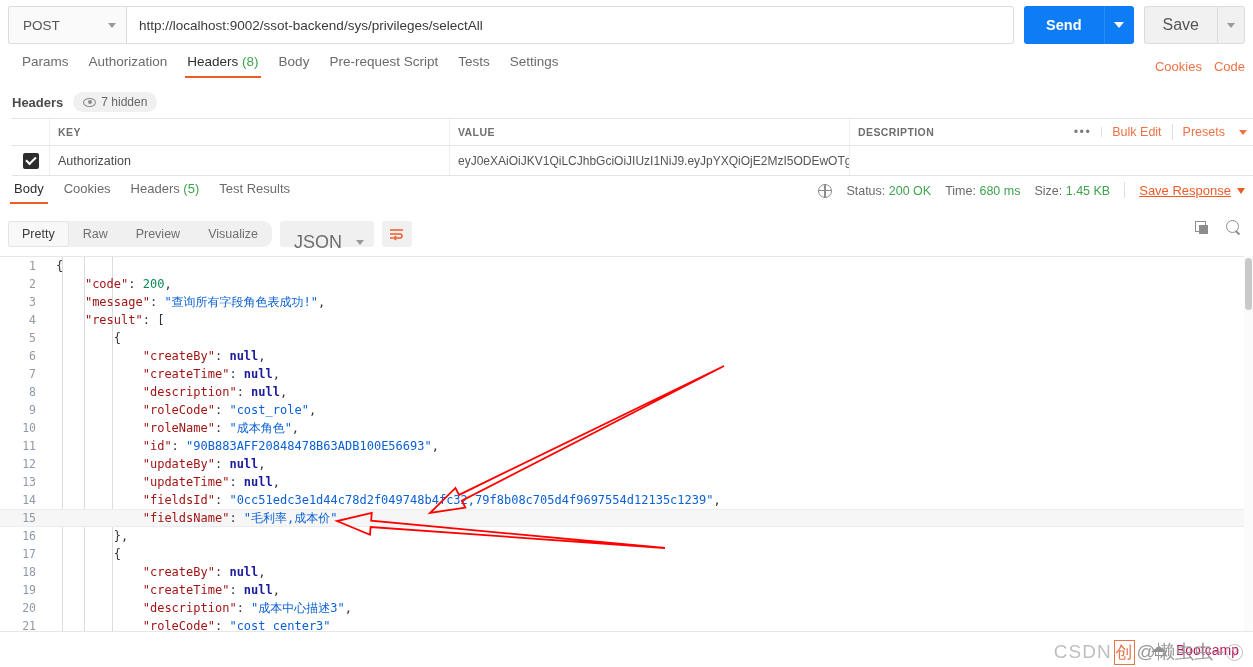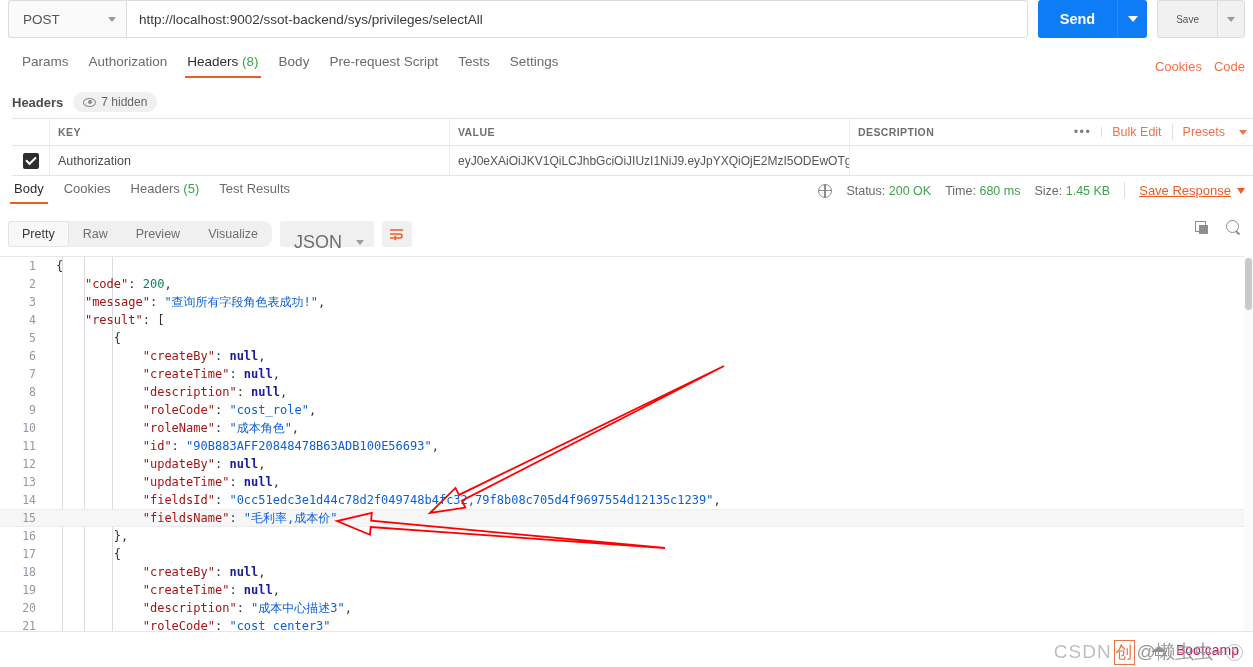--- a/index.html
+++ b/index.html
@@ -9,21 +9,21 @@
     overflow: hidden;
     background: #ffffff;
     font-family: "Liberation Sans", sans-serif;
     -webkit-font-smoothing: antialiased;
   }
   #app { position: relative; width: 1253px; height: 667px; background:#fff; }
 
   
   .urlrow {
     position: absolute; left:0; top:0; width:1253px; height:44px;
-    display:flex; align-items:flex-start; padding: 0 8px; gap:0;
+    display:flex; align-items:flex-end; padding: 0 8px; gap:0;
   }
   .method-box {
     width:118px; height:38px; border:1px solid #dcdcdc; border-right:none;
     border-radius:3px 0 0 3px; background:#fafafa;
     display:flex; align-items:center; justify-content:space-between;
     padding: 0 10px 0 14px; font-size:13.5px; color:#555;
   }
   .caret-sm {
     width:0;height:0;border-left:4px solid transparent;border-right:4px solid transparent;
     border-top:5px solid #9a9a9a;
@@ -43,21 +43,21 @@
     background:#0e7cf4; height:38px; width:30px; border-radius:0 3px 3px 0;
     display:flex; align-items:center; justify-content:center; cursor:pointer;
     border-left:1px solid #2b8bf5;
   }
   .send-caret i {
     width:0;height:0;border-left:5px solid transparent;border-right:5px solid transparent;
     border-top:6px solid #fff; display:block;
   }
   .save-btn {
     margin-left:10px; background:#f1f1f1; border:1px solid #dcdcdc; border-right:none;
-    color:#555; font-size:10px; height:38px; padding:0 18px;
+    color:#555; font-size:16px; height:38px; padding:0 18px;
     border-radius:3px 0 0 3px; display:flex;align-items:center; cursor:pointer;
   }
   .save-caret {
     background:#f1f1f1; border:1px solid #dcdcdc; height:38px; width:28px;
     border-radius:0 3px 3px 0; display:flex;align-items:center;justify-content:center;
     cursor:pointer;
   }
 
   
   .reqtabs {

